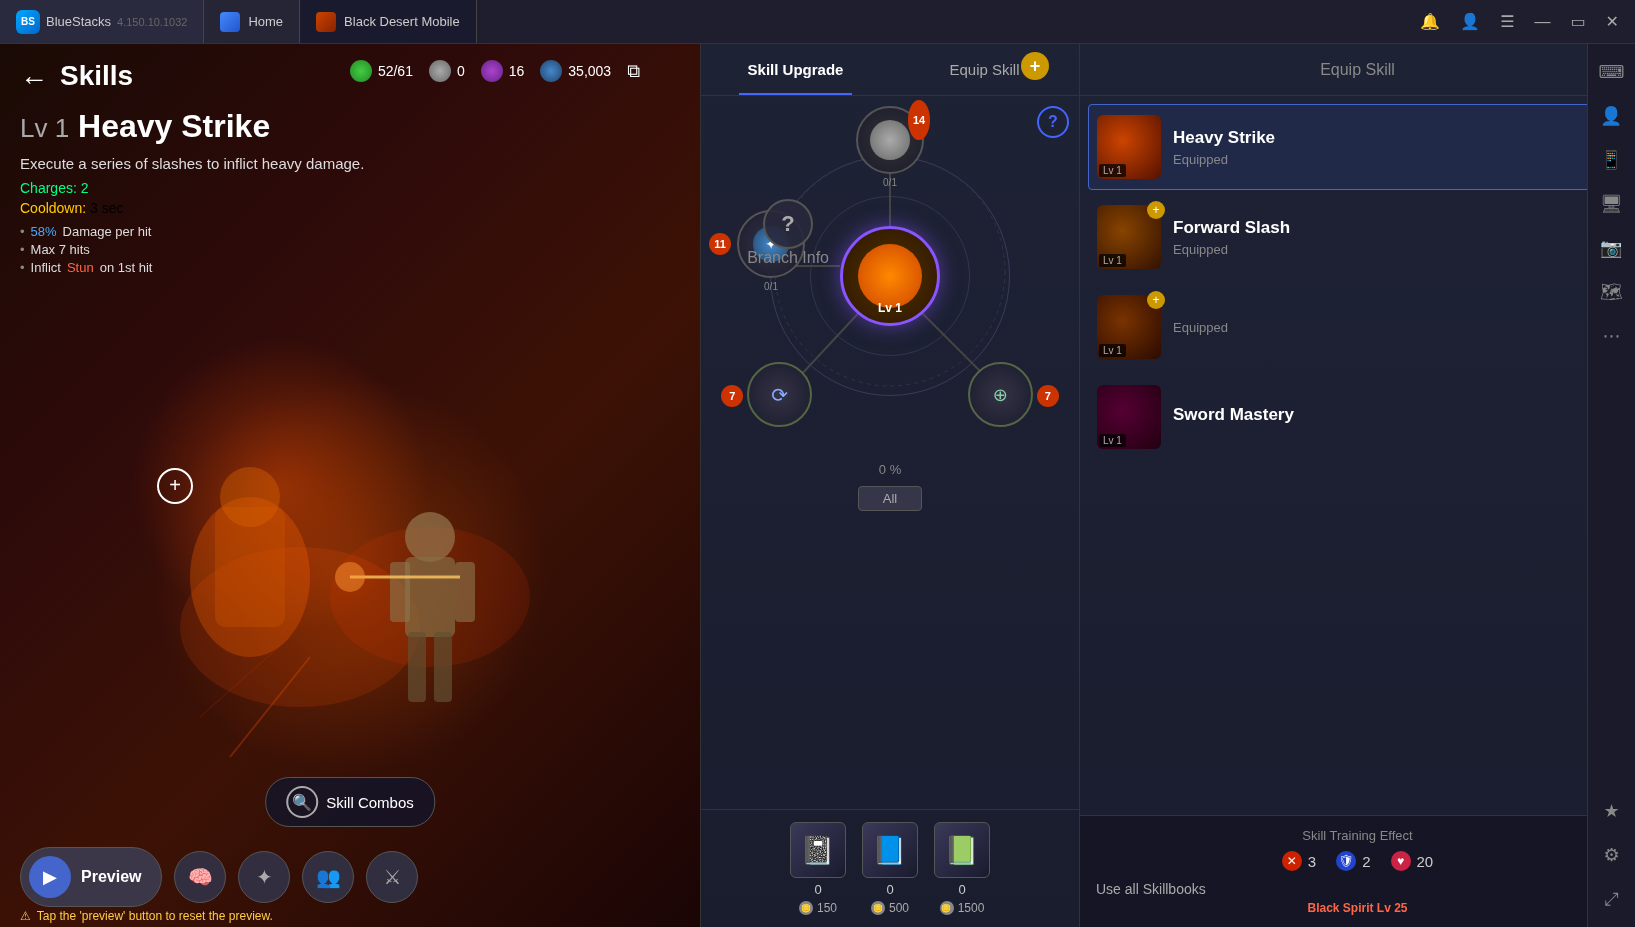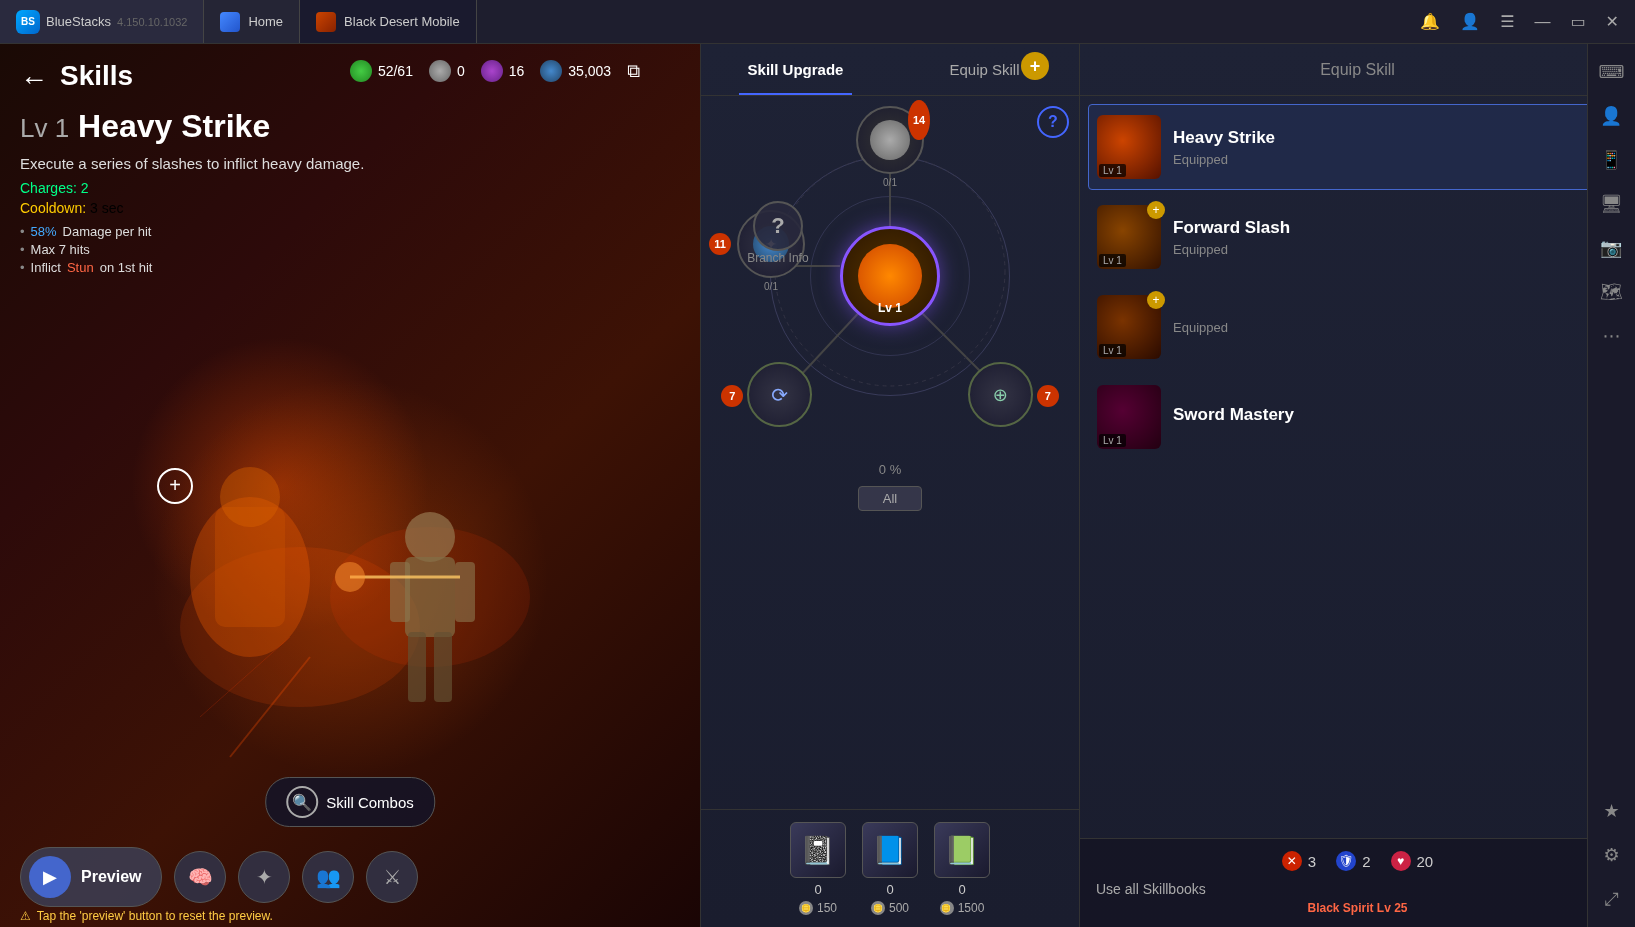--- a/index.html
+++ b/index.html
@@ -423,21 +423,21 @@
       border-radius: 50%;
       background: rgba(40,40,60,0.9);
       border: 2px solid #555;
       display: flex; align-items: center; justify-content: center;
       color: #aaa;
       font-size: 22px;
       font-weight: bold;
     }
     .branch-info-text {
       color: #888;
-      font-size: 12px;
+      font-size: 16px;
       margin-top: 0;
       text-align: center;
     }
 
     
     .help-icon {
       position: absolute;
       top: 10px;
       right: 10px;
       width: 32px; height: 32px;
@@ -1066,20 +1066,21 @@
           <div class="icon-inner icon-sword-mastery"></div>
           <div class="lv-badge">Lv 1</div>
         </div>
         <div class="skill-list-info">
           <div class="skill-list-name">Sword Mastery</div>
         </div>
       </div>
     </div>
 
     <div class="skill-training">
+      <div class="training-title">Skill Training Effect</div>
       <div class="training-stats">
         <div class="training-stat">
           <div class="stat-icon stat-cross">✕</div>
           <span>3</span>
         </div>
         <div class="training-stat">
           <div class="stat-icon stat-shield">🛡</div>
           <span>2</span>
         </div>
         <div class="training-stat">

